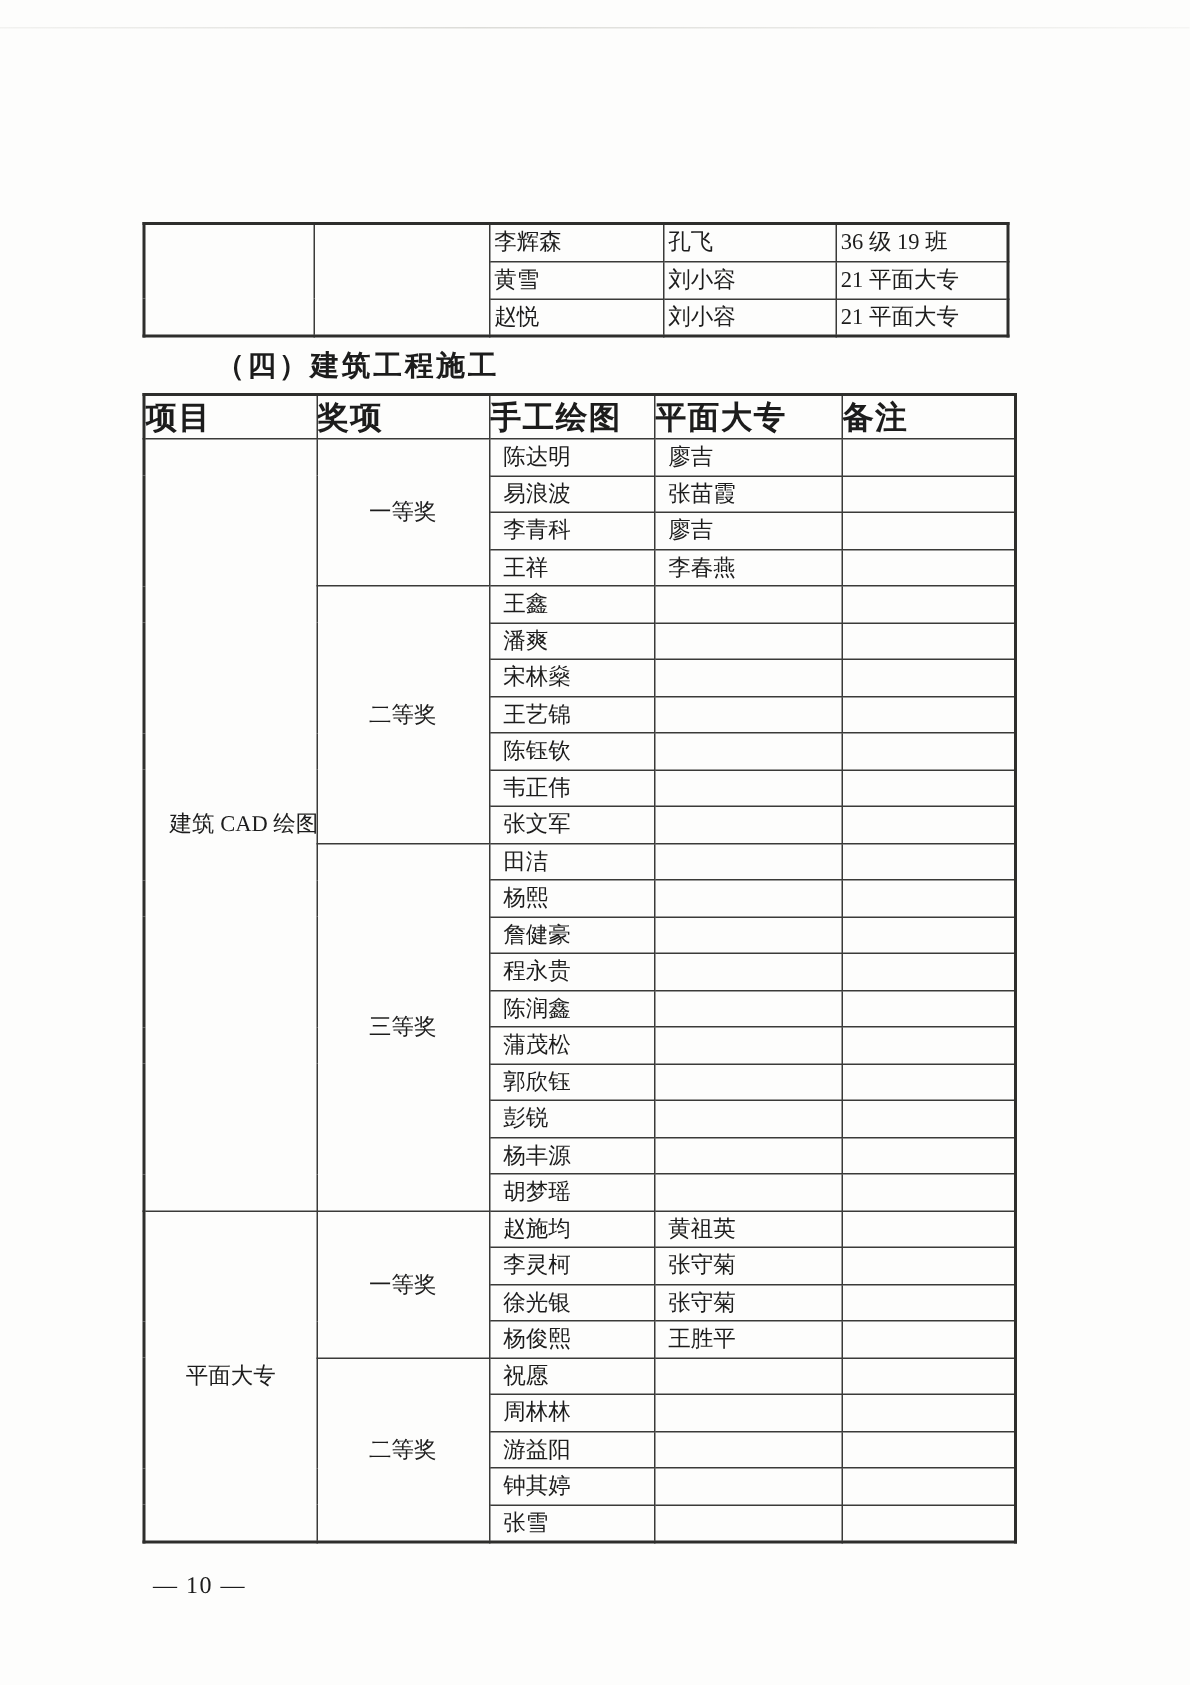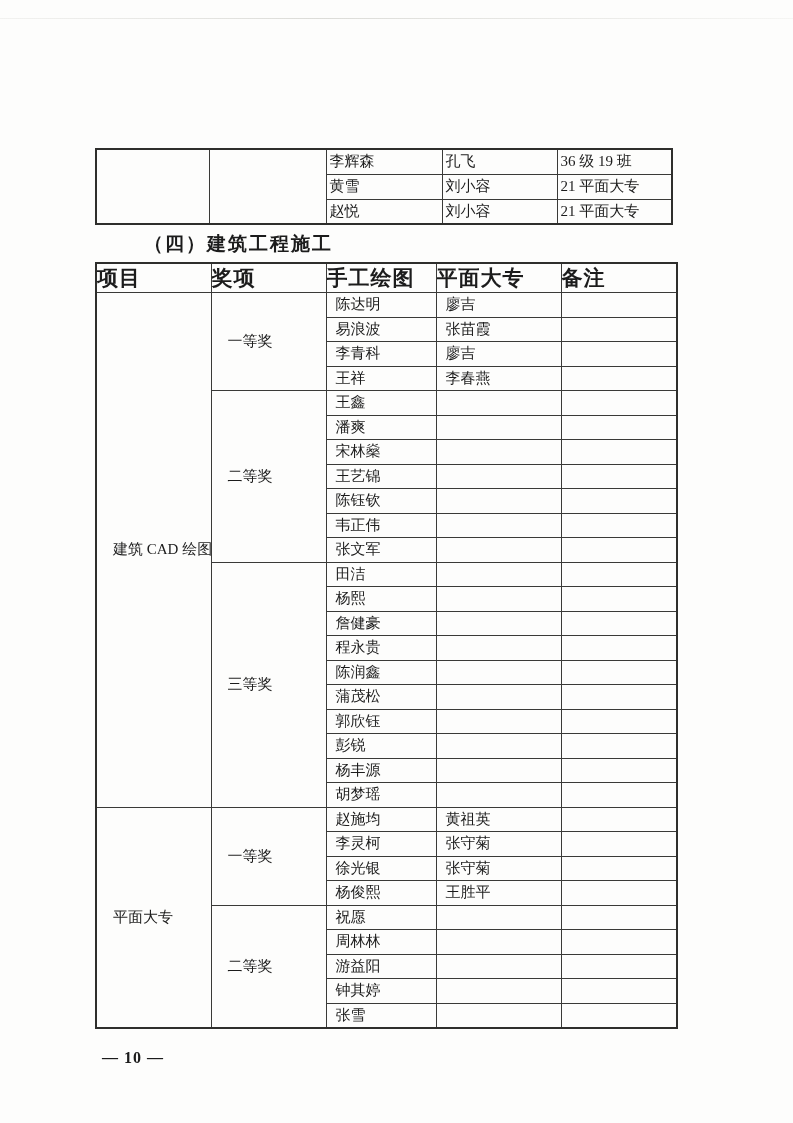--- a/index.html
+++ b/index.html
@@ -16,28 +16,28 @@
   table { border-collapse:collapse; table-layout:fixed; }
   td, th { border:1px solid #3a3a38; overflow:hidden; white-space:nowrap; }
   .carryover-table { position:absolute; left:95px; top:148px; width:576px; border:2px solid #2e2e2c; }
   .carryover-table td { height:25px; font-size:15px; padding:0 3px; }
   .awards-table { position:absolute; left:95px; top:262px; width:581px; border:2px solid #2e2e2c; }
   .awards-table th {
     height:27px; font-size:21px; text-align:left;
     font-family:"Liberation Sans", sans-serif; font-weight:bold; letter-spacing:1px;
   }
   .awards-table td { height:24.5px; font-size:15px; padding:0 9px; }
-  td.cell-center { padding:0 16px;margin-left:18px; }
+  td.cell-center { text-align:center; padding:0 16px;margin-left:18px; }
   .section-heading {
     position:absolute; left:144px; top:231px;
     font-size:19px; letter-spacing:2px; font-weight:700;
   }
   .page-footer {
     position:absolute; left:102px; top:1049px;
-    font-size:16px; letter-spacing:1px;font-weight:bold;
+    font-size:16px; letter-spacing:1px;
   }
 </style>
 </head>
 <body>
 
 <div class="scan-line"></div>
 
 <table class="carryover-table">
   <colgroup>
     <col style="width:113px">

